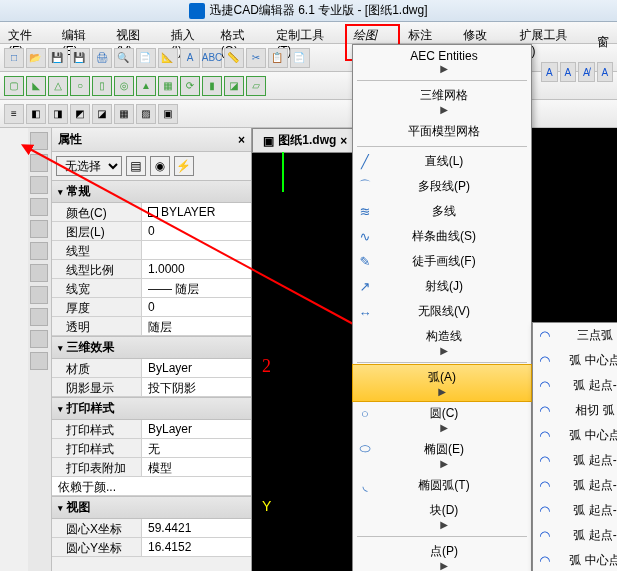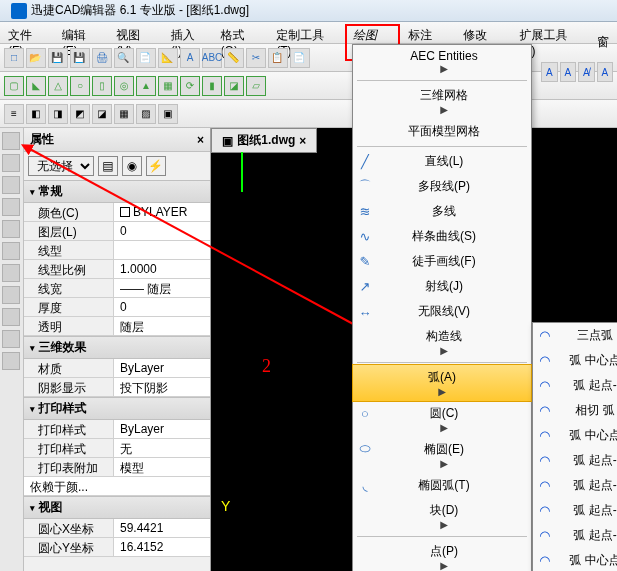--- a/index.html
+++ b/index.html
@@ -1,28 +1,28 @@
 <!DOCTYPE html>
 <html><head>
 <meta charset="utf-8">
 <style>
 * { margin: 0; padding: 0; box-sizing: border-box; font-family: "Microsoft YaHei", Arial, sans-serif; font-size: 12px; }
 body { background: #f0f0f0; width: 617px; height: 571px; overflow: hidden; position: relative; }
-.titlebar { background: linear-gradient(#e8f0f8, #d8e4f0); height: 22px; display: flex; align-items: center; padding: 0 11px; border-bottom: 1px solid #a0b0c0; }
+.titlebar { background: linear-gradient(#e8f0f8, #d8e4f0); height: 22px; display: flex; align-items: center; padding: 0 20px; border-bottom: 1px solid #a0b0c0; justify-content: center; }
 .title-icon { width: 16px; height: 16px; background: #0066cc; margin-right: 4px; border-radius: 2px; }
 .menubar { background: linear-gradient(#f8f8f8, #e8e8e8); height: 22px; display: flex; align-items: center; border-bottom: 1px solid #c0c0c0; }
 .menu-item { padding: 3px 8px; cursor: pointer; margin-top: 20px; }
 .menu-item.highlighted { border: 2px solid #ff0000; padding: 1px 6px; font-style: italic; }
 .toolbar { background: linear-gradient(#f8f8f8, #e8e8e8); height: 28px; display: flex; align-items: center; padding: 0 4px; border-bottom: 1px solid #c0c0c0; gap: 2px; }
 .tool-icon { width: 20px; height: 20px; background: #e0e0e0; border: 1px solid #c0c0c0; display: inline-flex; align-items: center; justify-content: center; font-size: 10px; cursor: pointer; }
 .tool-icon.blue { color: #3070c0; }
 .tool-icon.green { border-color: #40a040; color: #40a040; }
 .shape-toolbar { background: linear-gradient(#f8f8f8, #e8e8e8); height: 28px; display: flex; align-items: center; padding: 0 4px; border-bottom: 1px solid #c0c0c0; gap: 2px; }
 .workspace { display: flex; height: calc(100% - 128px); position: relative; }
-.left-panel { width: 211px; background: #f0f0f0; border-right: 1px solid #a0a0a0; display: flex; }
+.left-panel { width: 252px; background: #f0f0f0; border-right: 1px solid #a0a0a0; display: flex; padding-left: 28px; }
 .left-icons { width: 24px; background: #e8e8e8; border-right: 1px solid #c0c0c0; padding: 4px 2px; }
 .left-icon { width: 18px; height: 18px; margin-bottom: 4px; background: #d0d0d0; border: 1px solid #b0b0b0; cursor: pointer; }
 .props-panel { flex: 1; overflow-y: auto; }
 .props-header { background: linear-gradient(#f0f0f0, #e0e0e0); padding: 3px 6px; font-weight: bold; border-bottom: 1px solid #c0c0c0; display: flex; align-items: center; justify-content: space-between; }
 .props-controls { padding: 4px; display: flex; align-items: center; gap: 4px; }
 .props-select { height: 20px; border: 1px solid #888; padding: 0 4px; }
 .props-btn { width: 20px; height: 20px; border: 1px solid #888; background: #f0f0f0; cursor: pointer; display: inline-flex; align-items: center; justify-content: center; }
 .prop-group-header { background: linear-gradient(#e8e8e8, #d8d8d8); padding: 2px 6px; font-weight: bold; border-top: 1px solid #c0c0c0; border-bottom: 1px solid #c0c0c0; display: flex; align-items: center; }
 .prop-group-header::before { content: "▾"; margin-right: 4px; font-size: 9px; }
 .prop-row { display: flex; border-bottom: 1px solid #d0d0d0; height: 19px; }

